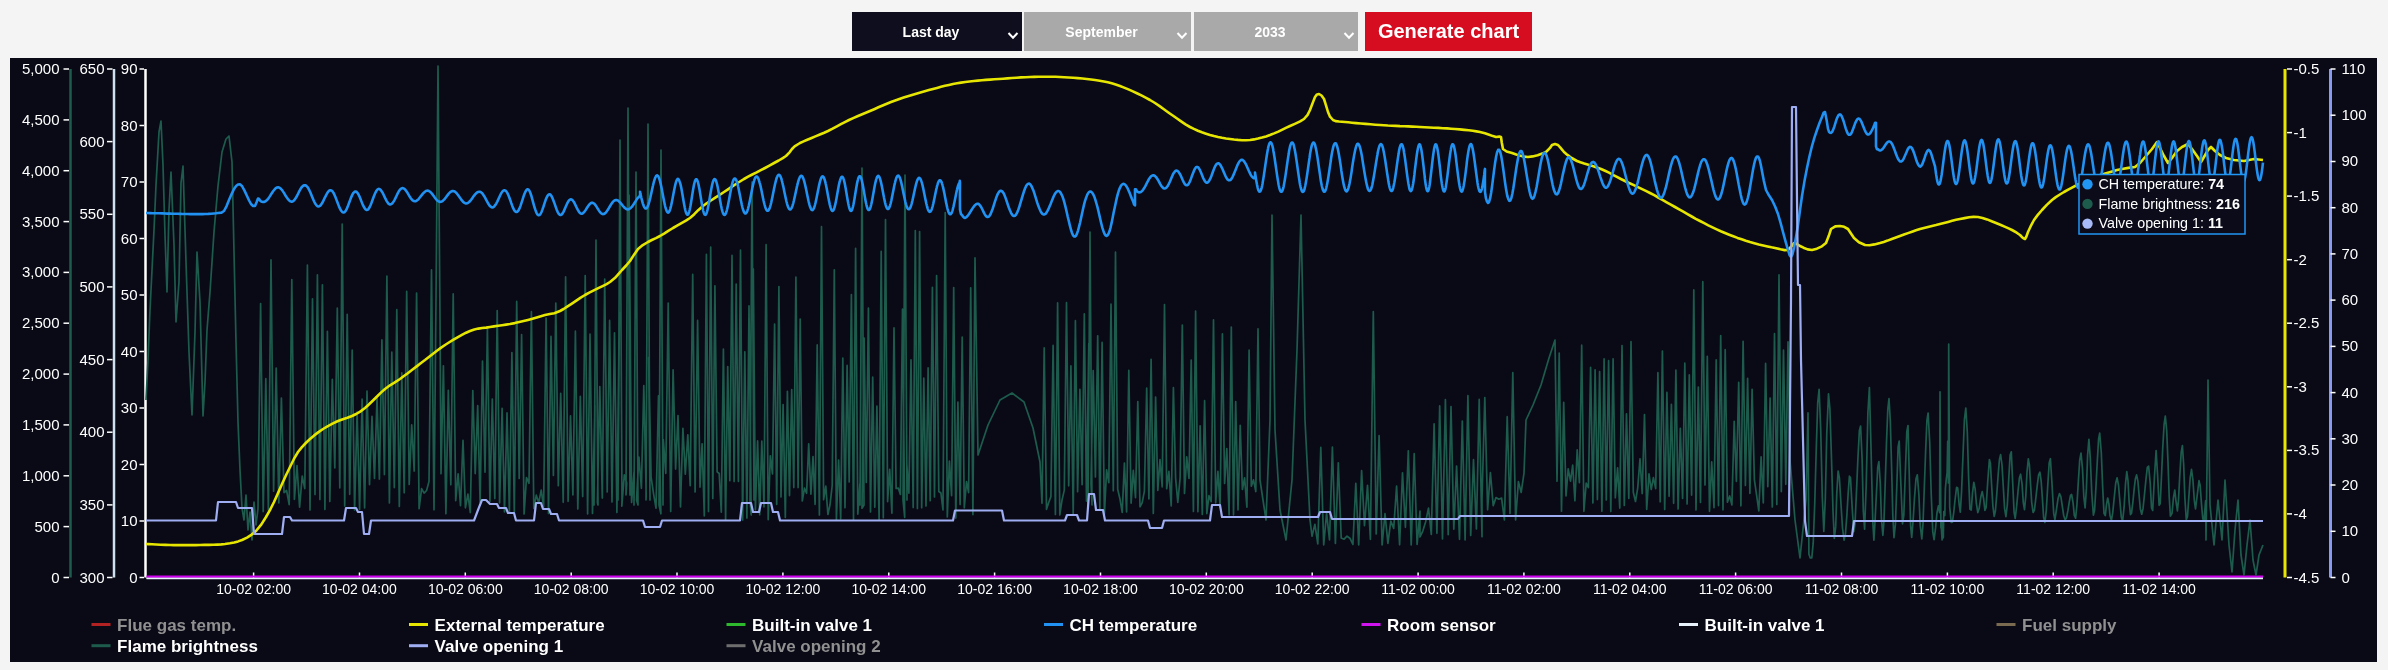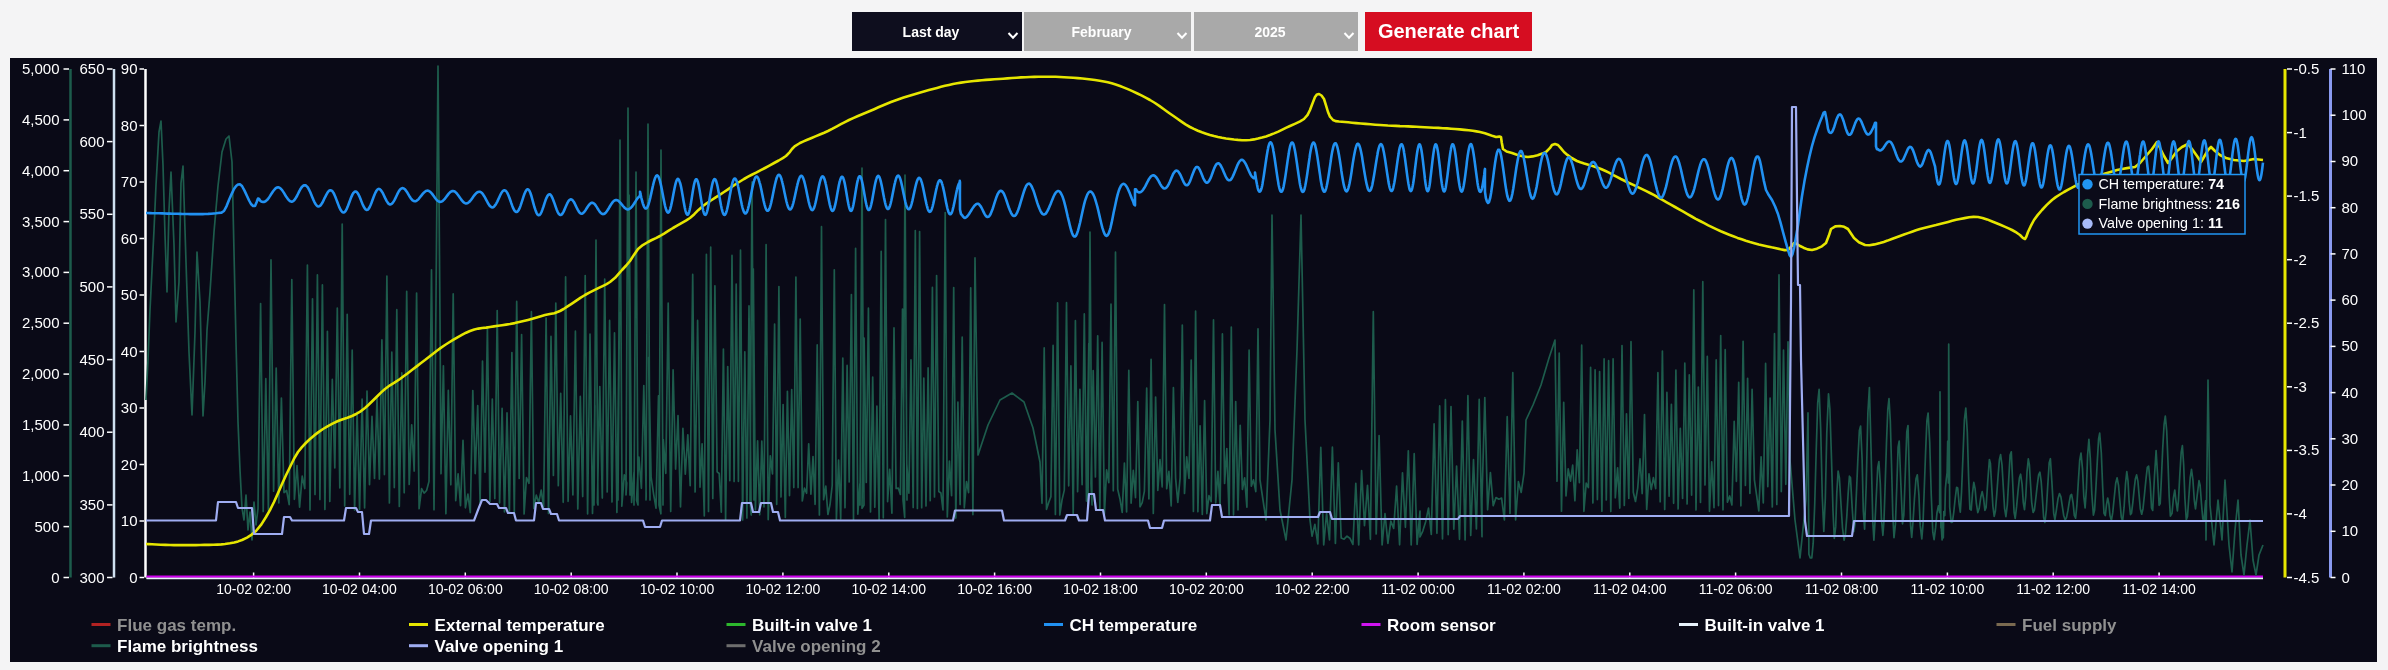--- a/index.html
+++ b/index.html
@@ -197,25 +197,25 @@
 <text x="752.1" y="651.7" font-size="17" font-weight="bold" fill="#909090">Valve opening 2</text>
 </svg>
 <div class="controls">
   <div class="sel dark">
       <span style="margin-right:12px">Last day</span>
       <span class="chev"><svg width="12" height="9">
           <path d="M1.5 2 L6 6.8 L10.5 2" stroke="#fff" stroke-width="2" fill="none"></path>
         </svg></span>
     </div>
   <div class="sel gray">
-      <span style="margin-right:12px">February</span>
+      <span style="margin-right:12px">September</span>
       <span class="chev"><svg width="12" height="9">
           <path d="M1.5 2 L6 6.8 L10.5 2" stroke="#fff" stroke-width="2" fill="none"></path>
         </svg></span>
     </div>
   <div class="sel gray2">
-      <span style="margin-right:12px">2025</span>
+      <span style="margin-right:12px">2033</span>
       <span class="chev"><svg width="12" height="9">
           <path d="M1.5 2 L6 6.8 L10.5 2" stroke="#fff" stroke-width="2" fill="none"></path>
         </svg></span>
     </div>
   <div class="btn">Generate chart</div>
 </div>
 
 </body></html>

